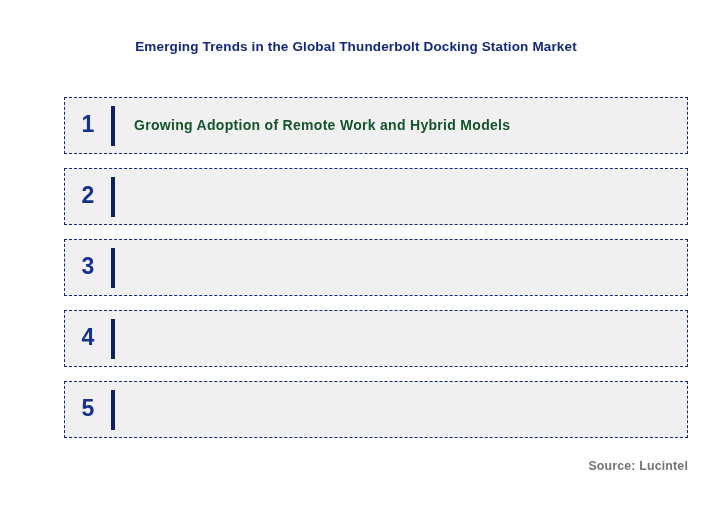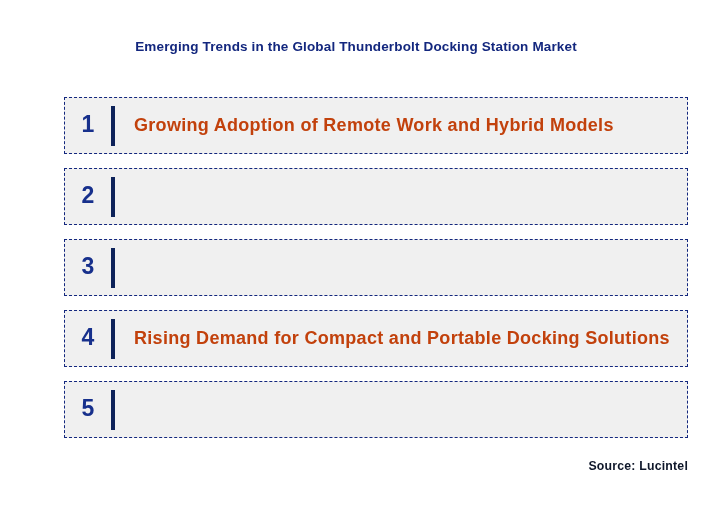--- a/index.html
+++ b/index.html
@@ -74,35 +74,35 @@
   .row-divider {
     flex: 0 0 auto;
     width: 4px;
     height: 40px;
     background: #0d2259;
     margin-right: 19px;
   }
 
   .row-label {
     flex: 1 1 auto;
-    font-size: 18px;
+    font-size: 14px;
     font-weight: bold;
-    color: #c2410c;
+    color: #14532d;
     letter-spacing: 0.3px;
     white-space: nowrap;
     padding-bottom: 1px;
   }
 
   .source {
     position: absolute;
     right: 24px;
     top: 459px;
     font-size: 12.3px;
     font-weight: bold;
-    color: #0f172a;
+    color: #737373;
     letter-spacing: 0.2px;
     white-space: nowrap;
   }
 </style>
 </head>
 <body>
 
 <div class="infographic">
 
   <div class="title">Emerging Trends in the Global Thunderbolt Docking Station Market</div>
@@ -121,21 +121,20 @@
     </div>
 
     <div class="trend-row">
       <div class="row-number">3</div>
       <div class="row-divider"></div>
     </div>
 
     <div class="trend-row">
       <div class="row-number">4</div>
       <div class="row-divider"></div>
-      <div class="row-label">Rising Demand for Compact and Portable Docking Solutions</div>
     </div>
 
     <div class="trend-row">
       <div class="row-number">5</div>
       <div class="row-divider"></div>
     </div>
 
   </div>
 
   <div class="source">Source: Lucintel</div>

